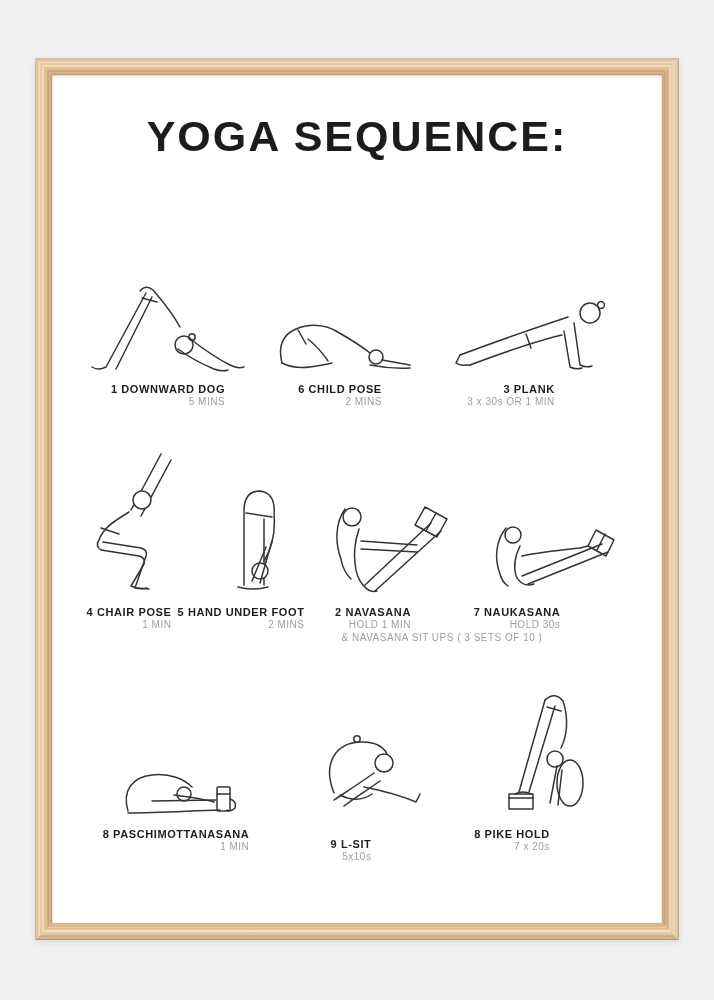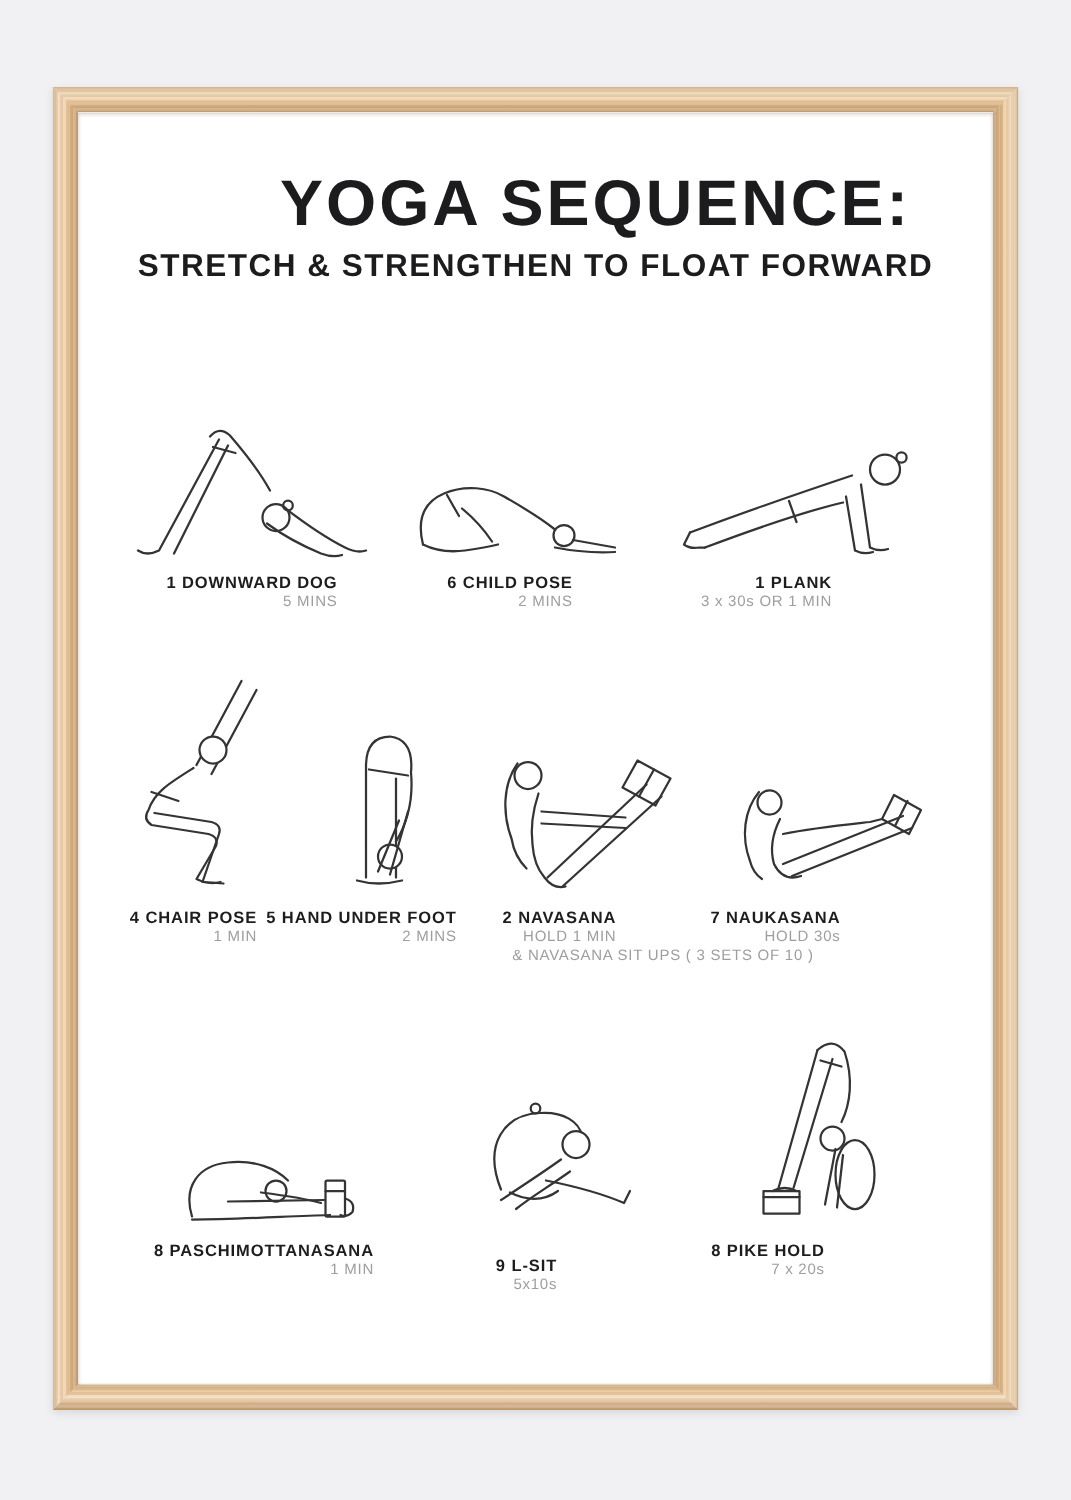--- a/index.html
+++ b/index.html
@@ -44,21 +44,21 @@
     clip-path:polygon(0 17px,100% 0,100% 100%,0 calc(100% - 17px));
   }
   
   .poster{
     position:absolute;left:52px;top:75px;width:610px;height:848px;
     background:#ffffff;
     box-shadow:inset 0 1px 3px rgba(110,75,40,.28), inset 0 0 1px rgba(0,0,0,.15);
   }
   .title{
     position:absolute;left:0;top:37px;width:100%;text-align:center;
-    font-size:43px;font-weight:800;letter-spacing:2px;color:#1c1c1e;white-space:nowrap;padding-left:40px;
+    font-size:43px;font-weight:800;letter-spacing:2px;color:#1c1c1e;white-space:nowrap;
   }
   .subtitle{
     position:absolute;left:0;top:91px;width:100%;text-align:center;
     font-size:21px;font-weight:700;letter-spacing:1px;color:#1c1c1e;white-space:nowrap;
   }
   .pose-label{position:absolute;transform:translateX(-50%);text-align:right;white-space:nowrap;}
   .pose-name{font-size:11px;font-weight:700;letter-spacing:.6px;color:#1d1d1f;}
   .pose-duration{font-size:10px;letter-spacing:.5px;color:#9e9e9e;margin-top:1px;}
   .sequence-note{
     position:absolute;left:390px;top:557px;transform:translateX(-50%);
@@ -78,21 +78,20 @@
   <div class="frame">
     <div class="wood wood-top"></div>
     <div class="wood wood-bottom"></div>
     <div class="wood wood-left"></div>
     <div class="wood wood-right"></div>
   </div>
 
   <div class="poster">
 
     <div class="title">YOGA SEQUENCE:</div>
-    <div class="subtitle">STRETCH &amp; STRENGTHEN TO FLOAT FORWARD</div>
 
     <svg class="fig" style="left:38px;top:206px" width="158" height="92" viewBox="0 0 158 92">
       <path d="M2,86 Q8,90 16,86 L56,12"></path>
       <path d="M26,88 L62,16"></path>
       <path d="M50,10 Q56,3 63,9 C76,24 84,35 90,46"></path>
       <path d="M52,17 L67,21"></path>
       <circle class="head" cx="94" cy="64" r="9"></circle>
       <circle cx="102" cy="56" r="3.2"></circle>
       <path d="M99,57 C112,67 126,77 140,84 Q148,88 154,86"></path>
       <path d="M88,68 C100,77 112,83 124,88 Q132,91 138,89"></path>
@@ -198,21 +197,21 @@
 
     <div class="pose-label" style="left:116px;top:308px">
       <div class="pose-name">1 DOWNWARD DOG</div>
       <div class="pose-duration">5 MINS</div>
     </div>
     <div class="pose-label" style="left:288px;top:308px">
       <div class="pose-name">6 CHILD POSE</div>
       <div class="pose-duration">2 MINS</div>
     </div>
     <div class="pose-label" style="left:459px;top:308px">
-      <div class="pose-name">1 PLANK</div>
+      <div class="pose-name">3 PLANK</div>
       <div class="pose-duration">3 x 30s OR 1 MIN</div>
     </div>
 
     <div class="pose-label" style="left:77px;top:531px">
       <div class="pose-name">4 CHAIR POSE</div>
       <div class="pose-duration">1 MIN</div>
     </div>
     <div class="pose-label" style="left:189px;top:531px">
       <div class="pose-name">5 HAND UNDER FOOT</div>
       <div class="pose-duration">2 MINS</div>

